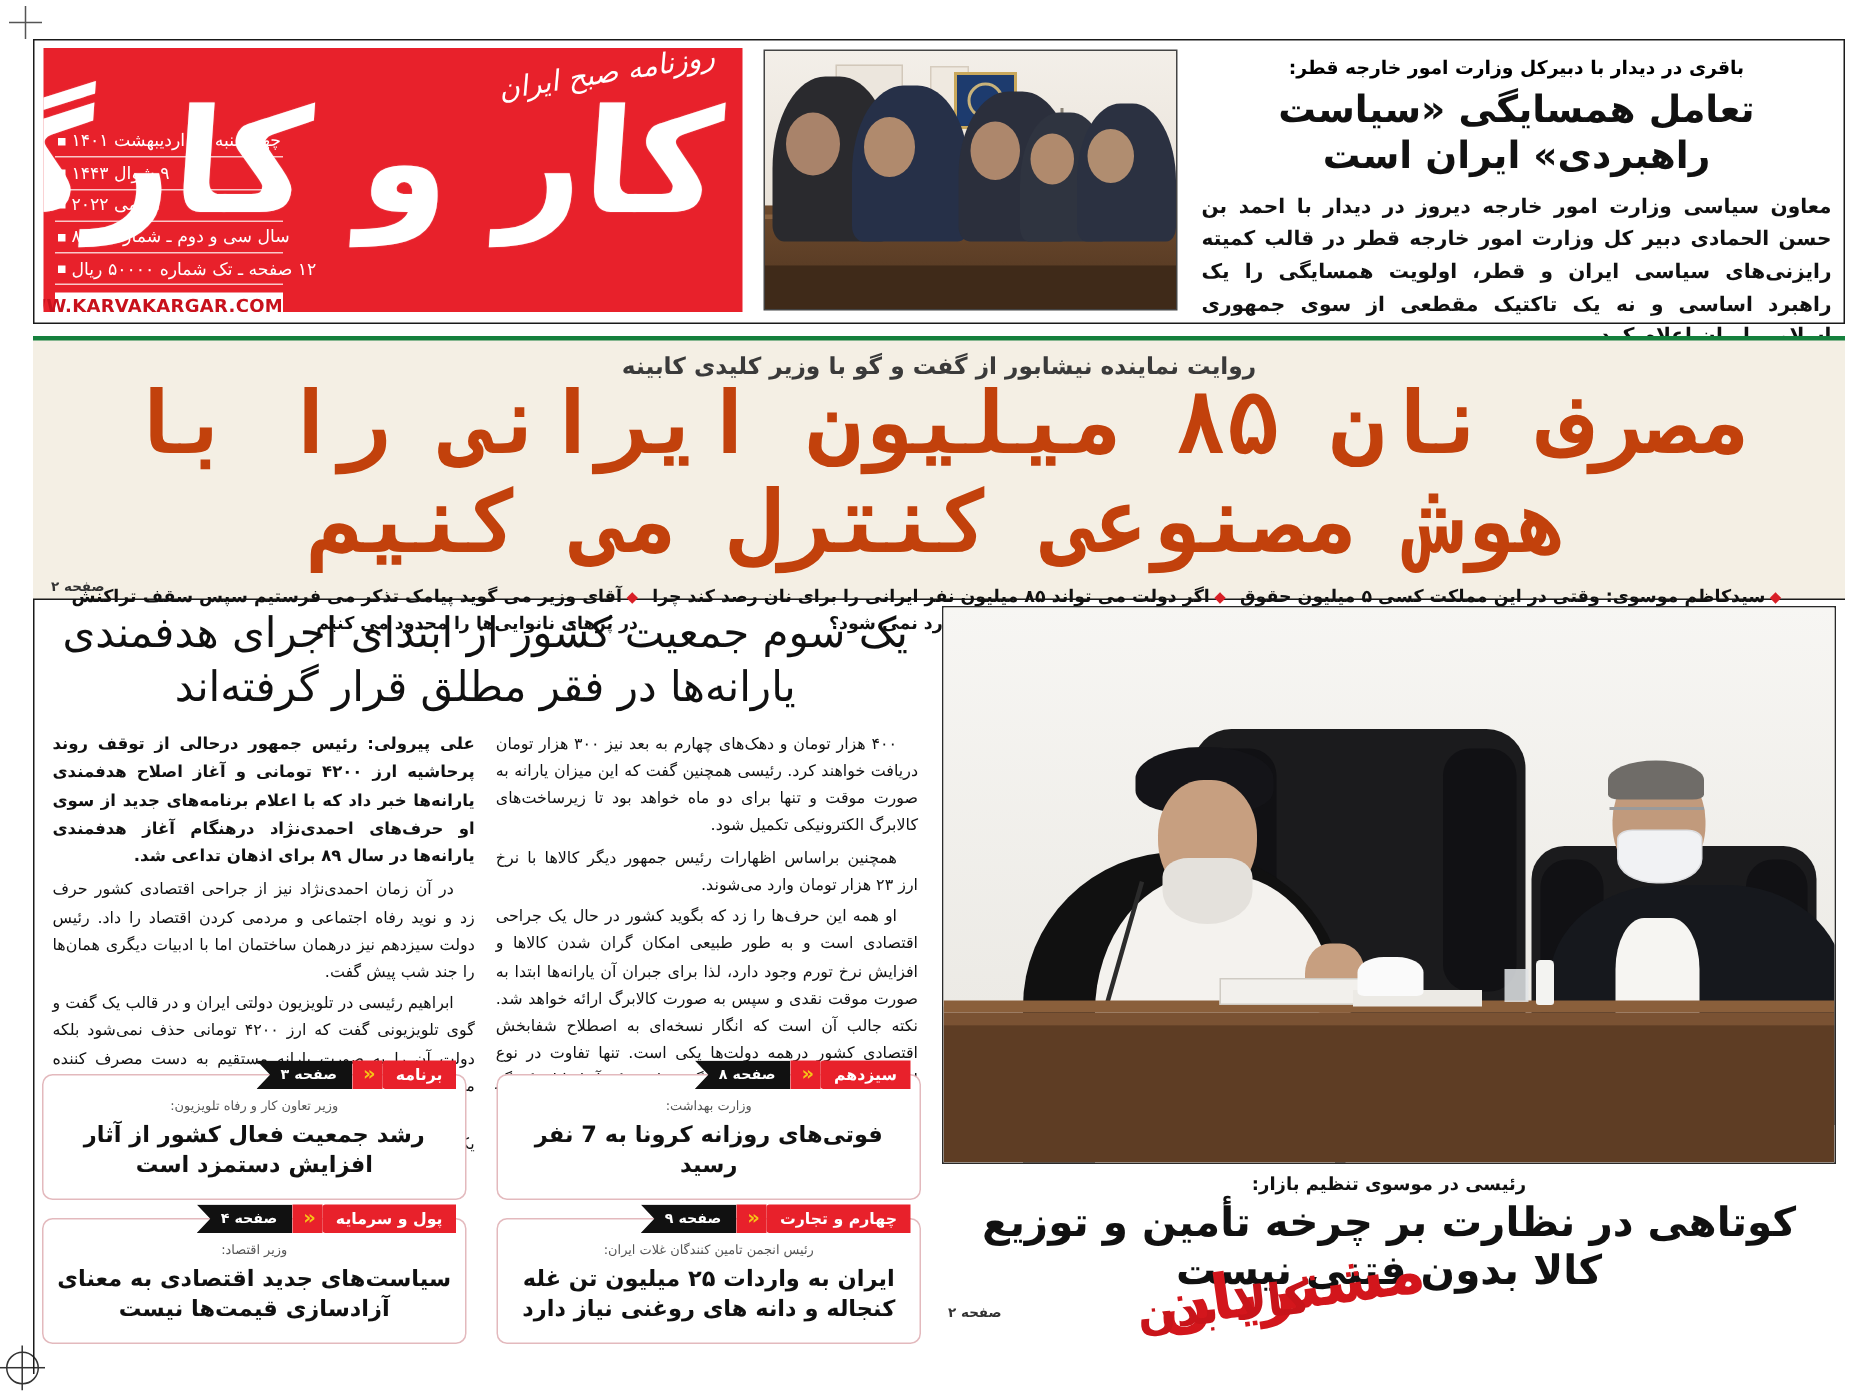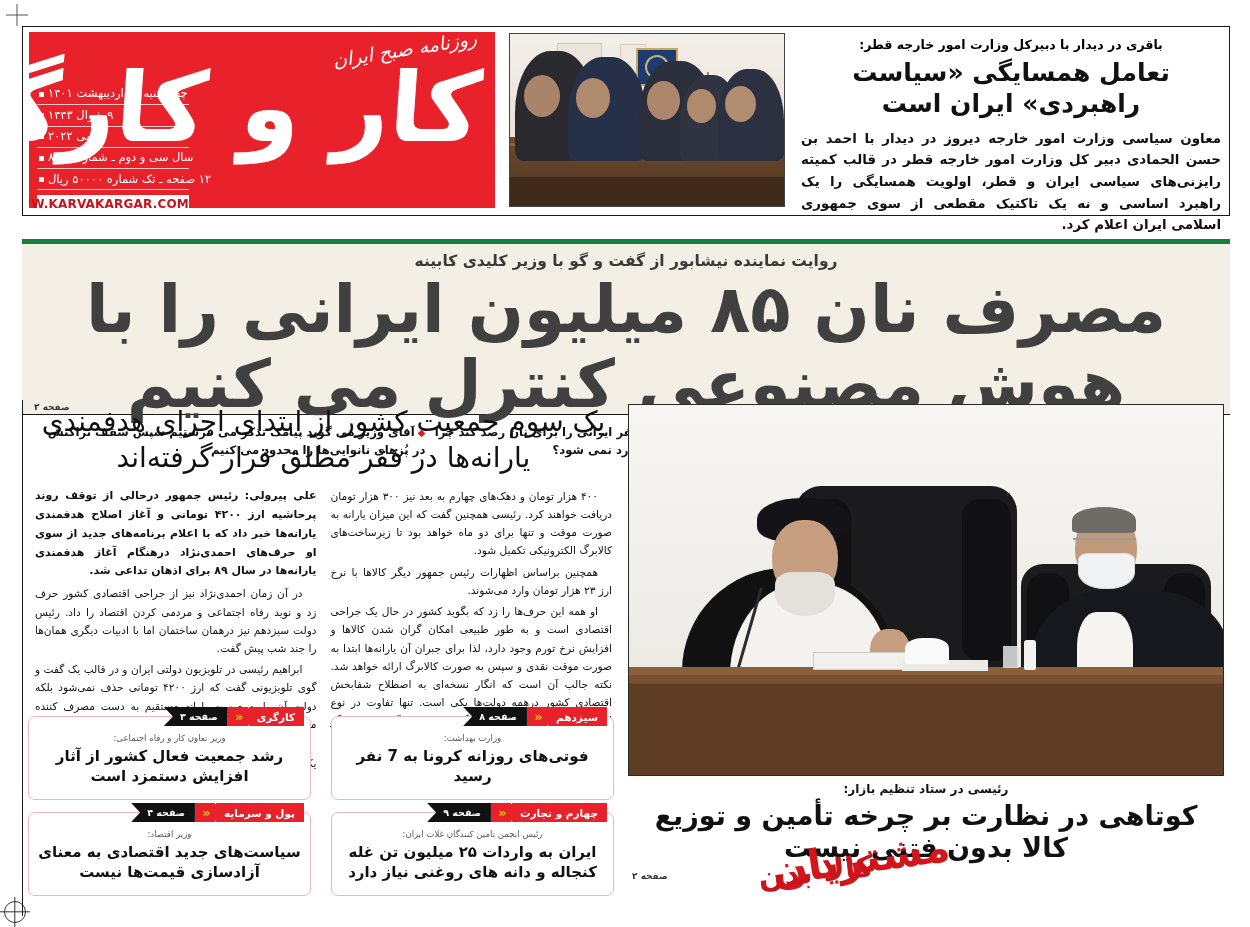--- a/index.html
+++ b/index.html
@@ -86,26 +86,26 @@
   .pA-h2{left:24%;bottom:51%;width:34px;height:40px;background:#b08a6d;}
   .pA-p3{left:47%;width:76px;height:100px;background:#2b2f3c;}
   .pA-h3{left:50%;bottom:50%;width:33px;height:39px;background:#ad876c;}
   .pA-p4{left:62%;width:60px;height:86px;background:#2f3440;}
   .pA-h4{left:64.5%;bottom:48%;width:29px;height:34px;background:#b08a6d;}
   .pA-p5{left:76%;width:66px;height:92px;background:#2b3141;}
   .pA-h5{left:78.5%;bottom:49%;width:31px;height:36px;background:#b08d70;}
   .pA-bot{position:absolute;left:0;right:0;bottom:0;height:17%;background:#3f2a19;}
 
   
-  .band{position:absolute;left:0;top:213px;width:1208px;height:176px;
-        background:#f4efe4;border-top:5px solid #15803d;border-bottom:1px solid #1a1a1a;
+  .band{position:absolute;left:0;top:198px;width:1208px;height:176px;
+        background:#f4efe4;border-top:3px solid #15803d;border-bottom:1px solid #1a1a1a;
         box-sizing:border-box;padding:6px 12px 4px;}
   .band-kicker{text-align:center;font-size:15.5px;font-weight:bold;color:#3a3a3a;margin:2px 0 2px;}
-  .band-head{text-align:center;font-size:66px;font-weight:bold;line-height:1.14;letter-spacing:-2px;
-             margin:0 0 2px;color:#404040;}
+  .band-head{text-align:center;font-size:58px;font-weight:bold;line-height:1.14;letter-spacing:-2px;
+             margin:0 0 2px;color:#c2410c;font-family:Liberation Mono, monospace;}
   .bullets{display:flex;flex-direction:row-reverse;justify-content:space-between;align-items:flex-start;
            padding:0 6px;margin-top:2px;gap:8px;}
   .bullet{flex:1;font-size:11.6px;line-height:1.55;font-weight:bold;text-align:right;position:relative;}
   .bullet .dot{color:#d81f26;margin-left:3px;font-size:10px;}
   .bullet.b2{text-align:center;}
   .bullet.b3{text-align:left;}
   .band-page{position:absolute;right:auto;left:12px;bottom:2px;font-size:9px;font-weight:bold;color:#333;}
 
   
   .lower{position:absolute;left:0;top:374px;width:1208px;height:516px;display:flex;flex-direction:row-reverse;}
@@ -325,42 +325,42 @@
             <div class="pB-table"></div>
             <div class="pB-paper"></div>
             <div class="pB-paper2"></div>
             <div class="pB-tissue"></div>
             <div class="pB-glassc"></div>
             <div class="pB-bottle"></div>
           </div>
         </div>
 
         <div class="cap">
-          <div class="cap-kicker">رئیسی در ستاد تنظیم بازار:</div>
+          <div class="cap-kicker">رئیسی در موسوی تنظیم بازار:</div>
           <div class="cap-head">کوتاهی در نظارت بر چرخه تأمین و توزیع کالا بدون فتنی نیست</div>
           <div class="cap-page">صفحه ۲</div>
         </div>
 
         <div class="watermark">
           <div class="wm-script">مشتریان</div>
           <div class="wm-script2">کالا بدن</div>
         </div>
       </div>
 
       <div class="teasers">
         <div class="tcol">
           <div class="tbox">
             <div class="ttag">
               <div class="pg">صفحه ۳</div>
               <div class="chev">
                   <span>«</span>
                 </div>
-              <div class="cat">کارگری</div>
+              <div class="cat">برنامه</div>
             </div>
-            <div class="tsrc">وزیر تعاون کار و رفاه اجتماعی:</div>
+            <div class="tsrc">وزیر تعاون کار و رفاه تلویزیون:</div>
             <div class="thead">رشد جمعیت فعال کشور از آثار افزایش دستمزد است</div>
           </div>
           <div class="tbox">
             <div class="ttag">
               <div class="pg">صفحه ۴</div>
               <div class="chev">
                   <span>«</span>
                 </div>
               <div class="cat">پول و سرمایه</div>
             </div>

